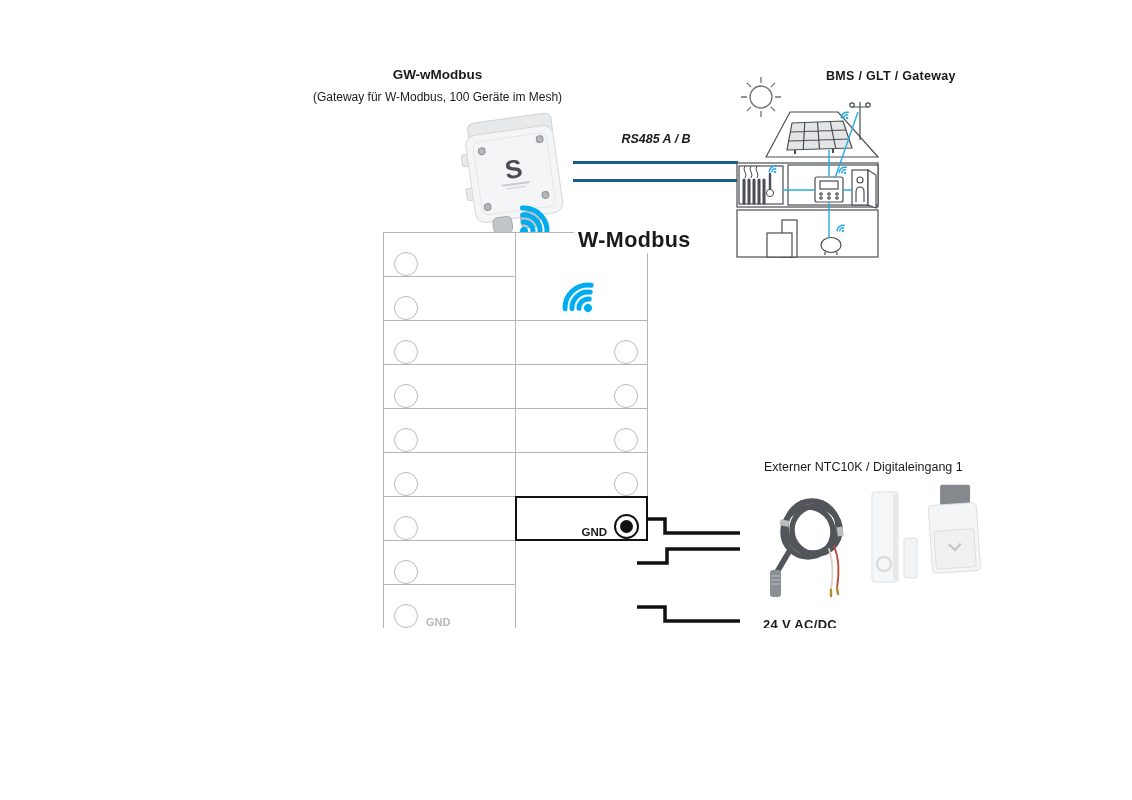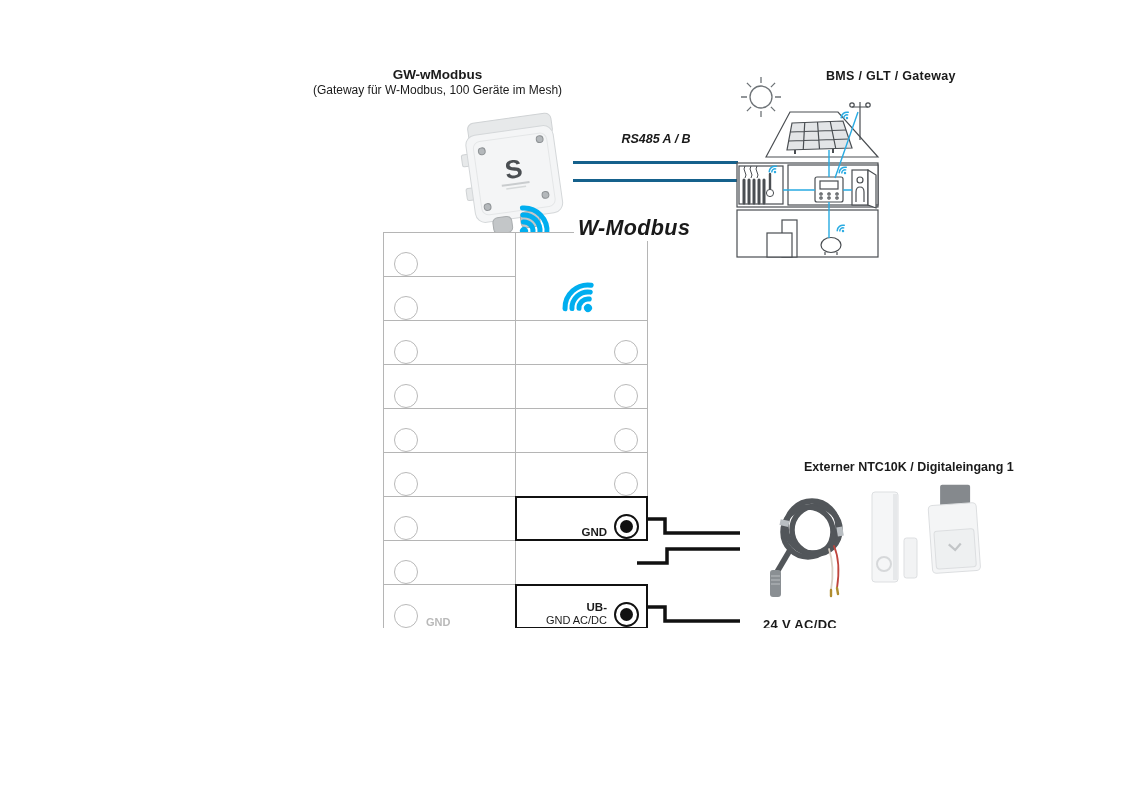--- a/index.html
+++ b/index.html
@@ -2,26 +2,26 @@
 <html><head>
 <meta charset="utf-8">
 <style>
   html,body{margin:0;padding:0;background:#ffffff;}
   #canvas{position:relative;width:1132px;height:628px;background:#ffffff;overflow:hidden;
           font-family:"Liberation Sans",sans-serif;color:#1a1a1a;}
   .abs{position:absolute;}
   
   .gw-label{left:300px;top:67px;width:275px;text-align:center;line-height:15px;}
   .gw-title{font-size:13.5px;font-weight:bold;}
-  .gw-sub{font-size:12px;margin-top:1px;}
+  .gw-sub{font-size:12px;margin-top:8px;}
   .rs485-label{left:595px;top:132px;width:122px;text-align:center;font-size:12.5px;font-weight:bold;font-style:italic;}
   .bms-label{left:790px;top:69px;font-size:12.5px;font-weight:bold;letter-spacing:.3px;padding-left:36px;}
-  .wmodbus{left:574px;top:216px;font-size:21.5px;font-weight:800;letter-spacing:.4px;
-           background:#fff;padding:0 4px;z-index:6;font-style:italic;}
-  .sensors-label{left:804px;top:460px;font-size:12.5px;font-weight:bold;}
+  .wmodbus{left:574px;top:228px;font-size:21.5px;font-weight:800;letter-spacing:.4px;
+           background:#fff;padding:0 4px;z-index:6;}
+  .sensors-label{left:764px;top:460px;font-size:12.5px;font-weight:normal;}
   .power-label{left:763px;top:617px;font-size:13px;font-weight:800;letter-spacing:.3px;}
   
   .busline{height:3px;width:165px;left:573px;}
   
   .ttable{left:383px;top:232px;width:265px;height:441px;z-index:3;}
   .cell{position:absolute;box-sizing:border-box;border:1px solid #b5b5b5;background:#fff;
         display:flex;align-items:flex-end;}
   .cell.L{left:0;width:133px;height:45px;padding-left:10px;gap:8px;}
   .cell.R{left:132px;width:133px;height:45px;justify-content:flex-end;padding-right:9px;}
   .cell.R.wifiCell{height:89px;justify-content:center;}
@@ -216,27 +216,20 @@
       </div>
     <div class="cell R" style="top:220px">
         <span class="circ"></span>
       </div>
     <div class="cell R active" style="top:264px">
       <div class="tl">
           <div class="main">GND</div>
         </div>
       <span class="term"></span>
     </div>
-    <div class="cell R active" style="top:352px">
-      <div class="tl">
-        <div class="main">UB-</div>
-        <div class="sub">GND AC/DC</div>
-      </div>
-      <span class="term"></span>
-    </div>
   </div>
 
   <svg class="abs overlay" width="1132" height="800" viewBox="0 0 1132 800">
     <g stroke="#111" stroke-width="3.5" fill="none">
       <path d="M637 519 H665 V533 H740"></path>
       <path d="M637 563 H667 V549 H740"></path>
       <path d="M637 607 H665 V621 H740"></path>
       <path d="M637 651 H667 V637 H740"></path>
     </g>
   </svg>

